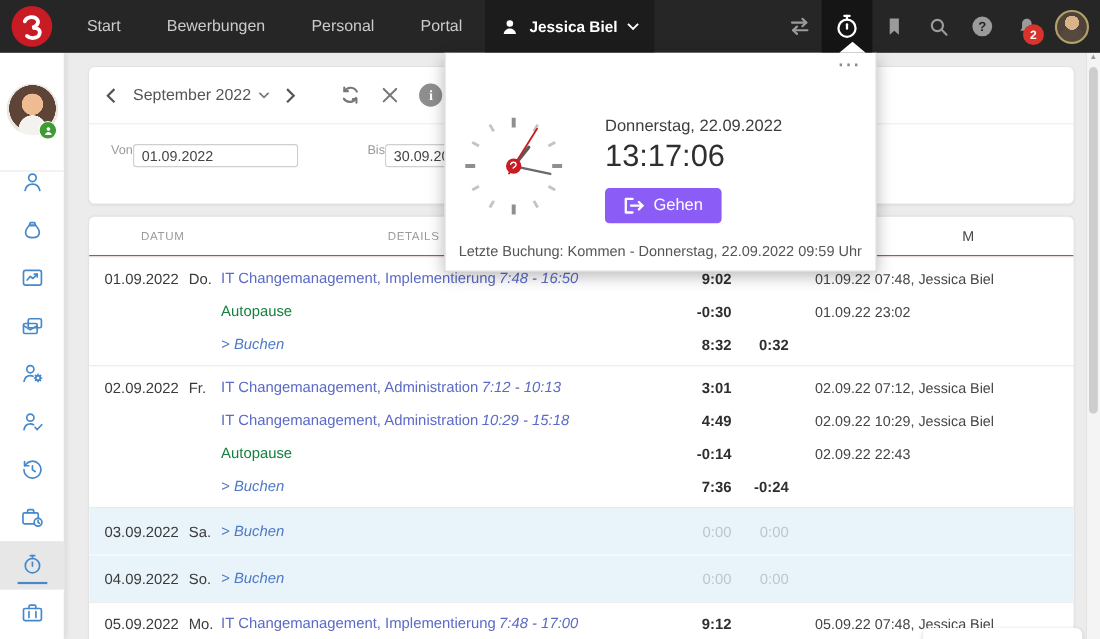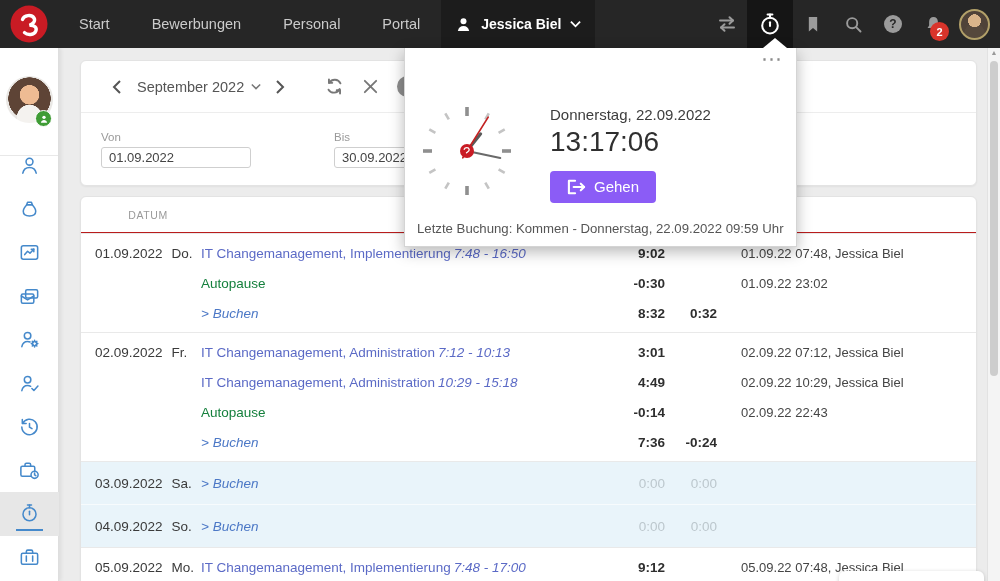--- a/index.html
+++ b/index.html
@@ -65,36 +65,36 @@
   .side-item.active::after { content:""; position:absolute; left:16px; right:16px;
     bottom:5px; height:2px; background:#4589cb; }
   .sicon { width:23px; height:23px; stroke:#4589cb; fill:none;
     stroke-width:1.6; stroke-linecap:round; stroke-linejoin:round; }
 
   
   .main { position:absolute; left:59px; top:48px; right:0; bottom:0; background:#ececec; }
   .card { background:#fff; border:1px solid #e3e3e3; border-radius:6px;
     box-shadow:0 1px 2px rgba(0,0,0,.05); }
   .card-toolbar { position:absolute; left:21px; top:12px; width:897px; height:126px; }
-  .toolbar-row { height:52px; display:flex; align-items:center; padding:0 24px;
+  .toolbar-row { height:52px; display:flex; align-items:center; padding:0 8px;
     border-bottom:1px solid #ededed; }
   .nav-chev { width:22px; height:22px; display:flex; align-items:center;
     justify-content:center; cursor:pointer; }
   .month-label { color:#555; font-size:14.5px; margin:0 8px 0 10px; cursor:pointer;
     display:flex; align-items:center; gap:7px; }
   .tool-icon { display:flex; align-items:center; justify-content:center; cursor:pointer; }
   .refresh { margin-left:34px; }
   .closex { margin-left:18px; }
   .info-circle { margin-left:18px; width:21px; height:21px; border-radius:50%;
     background:#8e8e8e; color:#fff; font-weight:700; font-size:13px;
     font-family:"Liberation Serif", serif; display:flex; align-items:center;
     justify-content:center; cursor:pointer; }
   .trunc { color:#9a9a9a; font-size:14px; margin-left:10px; }
   .filter-row { display:flex; padding:18px 20px 0; }
-  .fgroup { display:flex; flex-direction:column; width:150px; }
+  .fgroup { display:flex; flex-direction:row; width:150px; }
   .fgroup.bis { margin-left:83px; }
   .flabel { color:#9a9a9a; font-size:11.5px; margin-bottom:4px; }
   .finput { width:150px; height:21px; border:1px solid #cfcfcf; border-radius:3px;
     padding:0 7px; font-size:13px; color:#444;
     font-family:"Liberation Sans", sans-serif; }
 
   
   .card-table { position:absolute; left:21px; top:148px; width:897px; bottom:-20px;
     border-radius:6px 6px 0 0; overflow:hidden; }
   .grid { display:grid; grid-template-columns:106px 350px 114px 52px 1fr;
@@ -345,20 +345,21 @@
       <div class="fgroup bis">
         <label class="flabel">Bis</label>
         <input class="finput" value="30.09.2022" style="">
       </div>
     </div>
   </div>
 
   <div class="card card-table">
     <div class="grid thead">
       <div>DATUM</div>
+      <div>DETAILS</div>
       <div></div>
         <div></div>
       <div class="c-created">M</div>
     </div>
 
     <div class="tgroup">
       <div class="grid tline">
         <div class="c-date"><span>01.09.2022</span><span class="day">Do.</span></div>
         <div><a href="#" class="entry-link"><span>IT Changemanagement, Implementierung</span><em>7:48 - 16:50</em></a></div>
         <div class="c-num">9:02</div>

